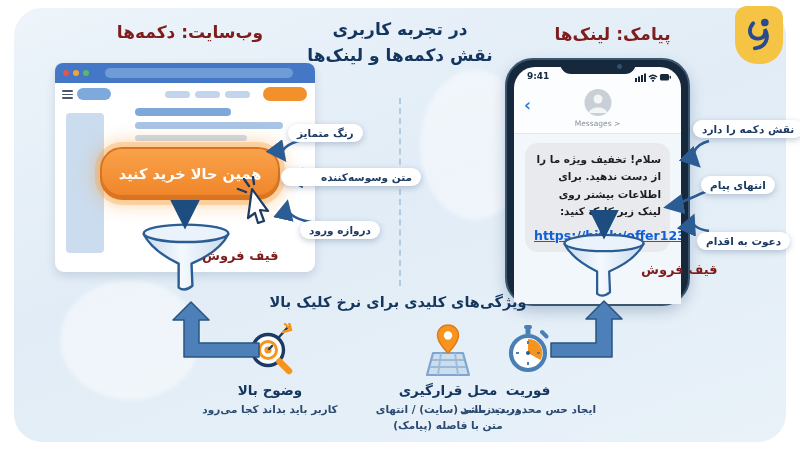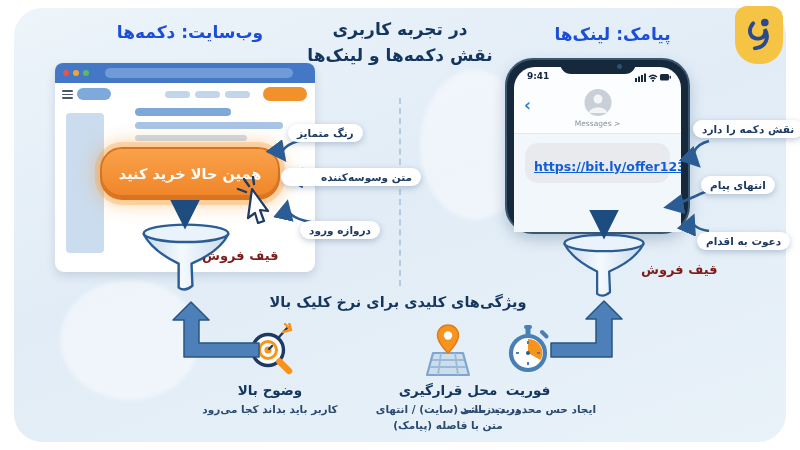--- a/index.html
+++ b/index.html
@@ -2,21 +2,21 @@
 <html><head>
 <meta charset="utf-8">
 <style>
   html,body{margin:0;padding:0;background:#ffffff;}
   *{box-sizing:border-box;font-family:"DejaVu Sans","Liberation Sans",sans-serif;}
   .scene{position:relative;width:800px;height:450px;background:#ffffff;overflow:hidden;}
   .panel{position:absolute;left:14px;top:8px;width:772px;height:434px;border-radius:28px;
          background:linear-gradient(160deg,#edf4fa 0%,#e1ecf6 45%,#e9f2f9 100%);}
   .decor{position:absolute;border-radius:50%;background:rgba(255,255,255,.45);filter:blur(2px);}
 
-  .sec-title{position:absolute;font-weight:bold;color:#1d4ed8;font-size:17px;text-align:center;z-index:2;}
+  .sec-title{position:absolute;font-weight:bold;color:#7f1d1d;font-size:17px;text-align:center;z-index:2;}
   .main-title{position:absolute;left:288px;top:16px;width:224px;text-align:center;font-weight:bold;
               color:#14365e;font-size:17px;line-height:1.55;z-index:2;}
 
   .divider{position:absolute;left:399px;top:98px;height:188px;width:0;border-left:2px dashed #b4cbdf;z-index:1;}
 
   
   .browser{position:absolute;left:55px;top:63px;width:260px;height:209px;background:#ffffff;border-radius:9px;
            box-shadow:0 4px 10px rgba(60,90,130,.18);z-index:2;}
   .b-header{position:absolute;left:0;top:0;right:0;height:20px;background:#4478c6;border-radius:8px 8px 0 0;}
   .dot{position:absolute;top:7px;width:6px;height:6px;border-radius:50%;}
@@ -28,21 +28,21 @@
   .sidebar{position:absolute;left:11px;top:50px;width:38px;height:140px;background:#cbdcee;border-radius:4px;}
   .cline{position:absolute;border-radius:4px;}
 
   .cta{position:absolute;left:100px;top:147px;width:180px;height:53px;border-radius:22px;
        background:linear-gradient(180deg,#f9a24a,#f08428);border:2.5px solid #d9731f;
        color:#ffffff;font-weight:bold;font-size:14.5px;display:flex;align-items:center;justify-content:center;
        box-shadow:0 0 0 5px rgba(249,160,63,.30),0 0 18px 4px rgba(248,150,40,.45),inset 0 -3px 0 rgba(190,95,20,.45);
        z-index:4;cursor:pointer;}
 
   
-  .phone{position:absolute;left:505px;top:58px;width:185px;height:176px;background:#16283c;border-radius:28px;
+  .phone{position:absolute;left:505px;top:58px;width:185px;height:248px;background:#16283c;border-radius:28px;
          border:2px solid #3a576f;z-index:2;box-shadow:0 6px 14px rgba(40,70,110,.25);}
   .screen{position:absolute;left:7px;top:7px;right:7px;bottom:0;background:#fbfdff;border-radius:21px 21px 0 0;overflow:hidden;}
   .notch{position:absolute;left:50%;top:0;transform:translateX(-50%);width:76px;height:14px;background:#16283c;border-radius:0 0 11px 11px;z-index:3;}
   .cam{position:absolute;right:14px;top:4px;width:5px;height:5px;border-radius:50%;background:#31506e;}
   .ptime{position:absolute;left:13px;top:4px;font-size:9px;font-weight:bold;color:#16283c;}
   .pstat{position:absolute;right:10px;top:5px;}
   .chev{position:absolute;left:10px;top:30px;color:#2e7bdb;font-size:17px;font-weight:bold;line-height:1;}
   .avatar{position:absolute;left:50%;top:22px;transform:translateX(-50%);width:27px;height:27px;border-radius:50%;background:#c9cfd6;overflow:hidden;}
   .msgs-lbl{position:absolute;left:0;right:0;top:52px;text-align:center;font-size:7.5px;color:#8a9099;}
   .hdr-line{position:absolute;left:0;right:0;top:66px;height:1px;background:#e4e7ea;}
@@ -151,20 +151,21 @@
       <div class="avatar">
         <svg width="27" height="27" viewBox="0 0 27 27">
           <circle cx="13.5" cy="10" r="4.5" fill="#f3f5f7"></circle>
           <path d="M4,24 C6,16.5 21,16.5 23,24 Z" fill="#f3f5f7"></path>
         </svg>
       </div>
       <div class="msgs-lbl">Messages &gt;</div>
       <div class="hdr-line"></div>
       <div class="content-bg"></div>
       <div class="bubble">
+        <div class="msg">سلام! تخفیف ویژه ما را از دست ندهید. برای اطلاعات بیشتر روی لینک زیر کلیک کنید:</div>
         <div class="lnk">https://bit.ly/offer123</div>
       </div>
     </div>
     <div class="notch">
         <div class="cam"></div>
       </div>
   </div>
 
   <svg class="svg-abs" style="left:561px;top:231px;" width="86" height="74" viewBox="0 0 100 84">
     <defs>

